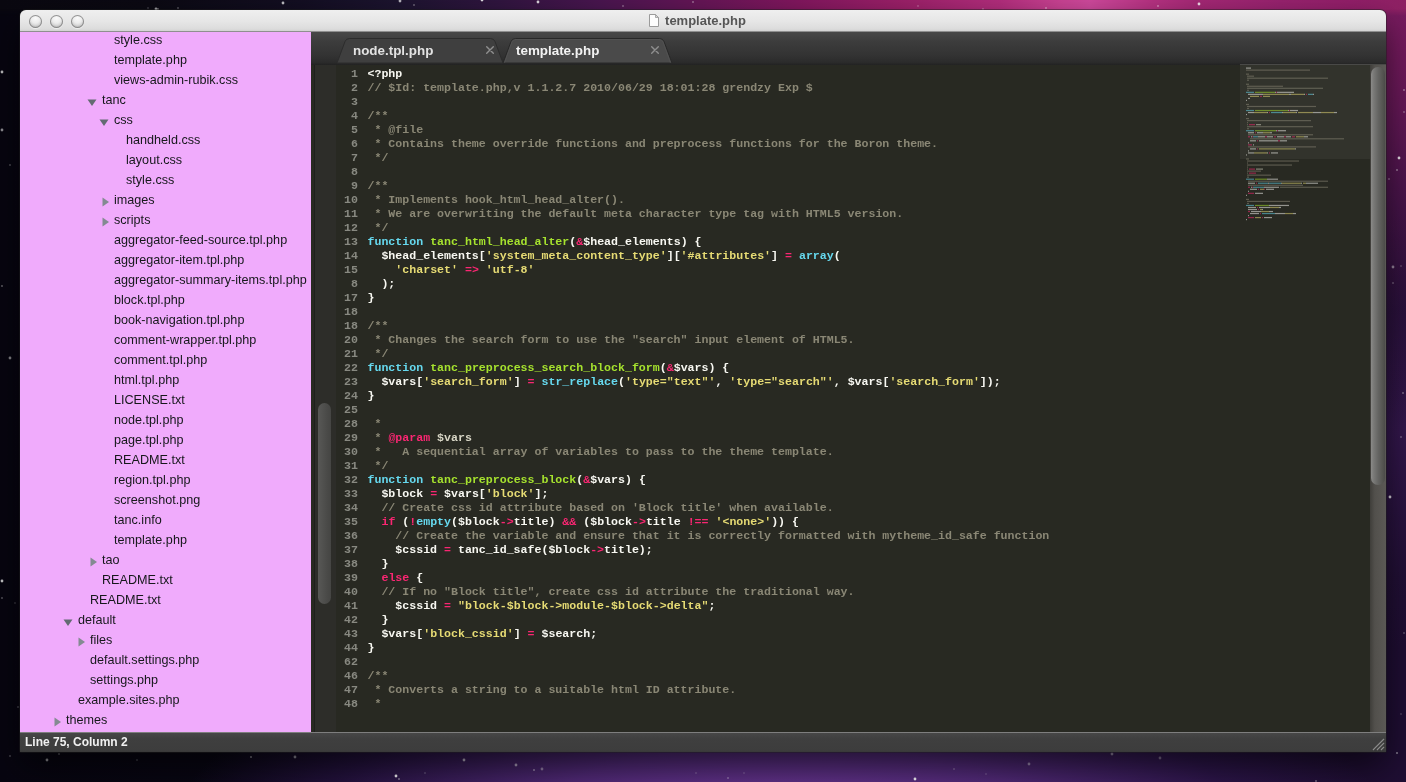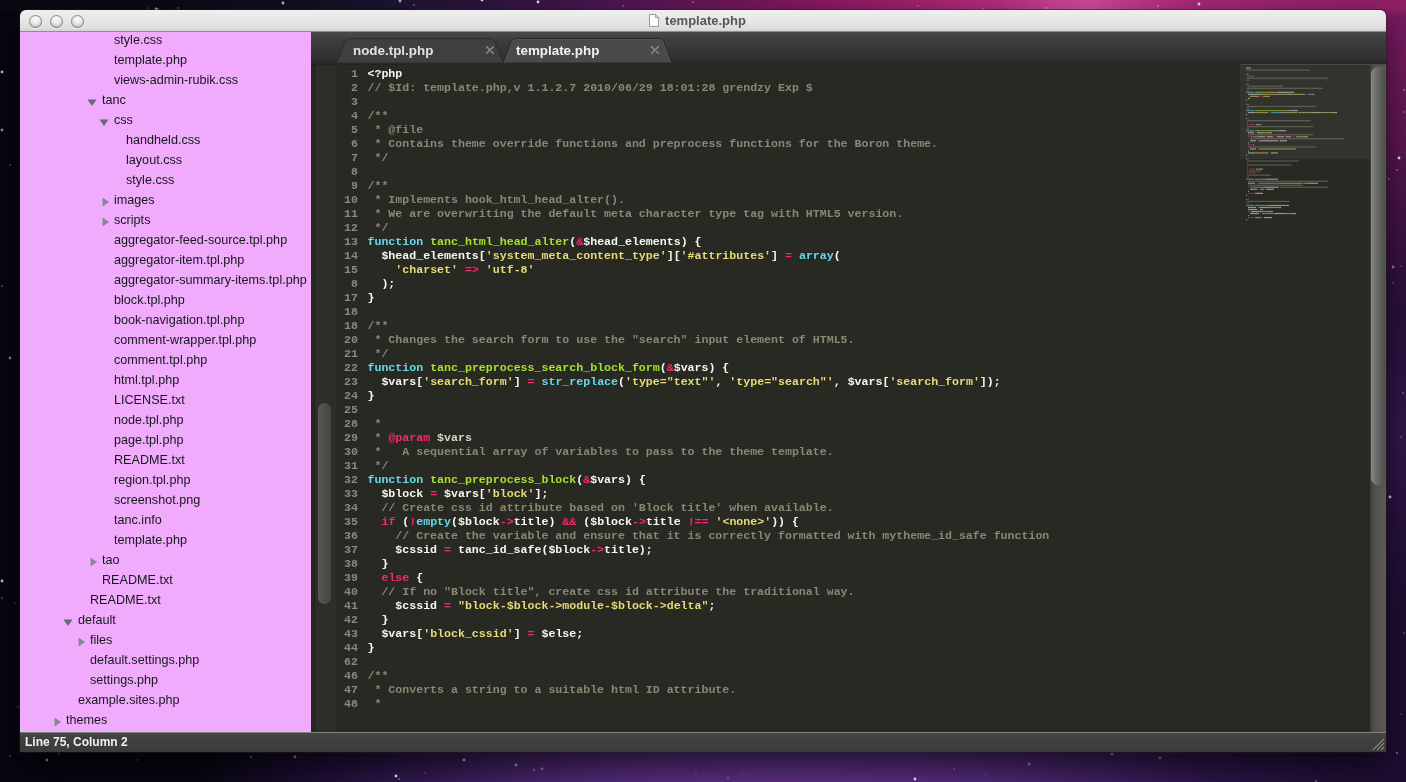--- a/index.html
+++ b/index.html
@@ -491,21 +491,21 @@
         <div class="ln"><b>33</b><span><i style="color:#f8f8f2">  $block </i><i style="color:#f92672">=</i><i style="color:#f8f8f2"> $vars[</i><i style="color:#e6db74">'block'</i><i style="color:#f8f8f2">];</i></span></div>
         <div class="ln"><b>34</b><span><i style="color:#8a8775">  // Create css id attribute based on 'Block title' when available.</i></span></div>
         <div class="ln"><b>35</b><span><i style="color:#f8f8f2">  </i><i style="color:#f92672">if</i><i style="color:#f8f8f2"> (</i><i style="color:#f92672">!</i><i style="color:#66d9ef">empty</i><i style="color:#f8f8f2">($block</i><i style="color:#f92672">-&gt;</i><i style="color:#f8f8f2">title) </i><i style="color:#f92672">&amp;&amp;</i><i style="color:#f8f8f2"> ($block</i><i style="color:#f92672">-&gt;</i><i style="color:#f8f8f2">title </i><i style="color:#f92672">!==</i><i style="color:#f8f8f2"> </i><i style="color:#e6db74">'&lt;none&gt;'</i><i style="color:#f8f8f2">)) {</i></span></div>
         <div class="ln"><b>36</b><span><i style="color:#8a8775">    // Create the variable and ensure that it is correctly formatted with mytheme_id_safe function</i></span></div>
         <div class="ln"><b>37</b><span><i style="color:#f8f8f2">    $cssid </i><i style="color:#f92672">=</i><i style="color:#f8f8f2"> tanc_id_safe($block</i><i style="color:#f92672">-&gt;</i><i style="color:#f8f8f2">title);</i></span></div>
         <div class="ln"><b>38</b><span><i style="color:#f8f8f2">  }</i></span></div>
         <div class="ln"><b>39</b><span><i style="color:#f8f8f2">  </i><i style="color:#f92672">else</i><i style="color:#f8f8f2"> {</i></span></div>
         <div class="ln"><b>40</b><span><i style="color:#8a8775">  // If no "Block title", create css id attribute the traditional way.</i></span></div>
         <div class="ln"><b>41</b><span><i style="color:#f8f8f2">    $cssid </i><i style="color:#f92672">=</i><i style="color:#f8f8f2"> </i><i style="color:#e6db74">"block-$block-&gt;module-$block-&gt;delta"</i><i style="color:#f8f8f2">;</i></span></div>
         <div class="ln"><b>42</b><span><i style="color:#f8f8f2">  }</i></span></div>
-        <div class="ln"><b>43</b><span><i style="color:#f8f8f2">  $vars[</i><i style="color:#e6db74">'block_cssid'</i><i style="color:#f8f8f2">] </i><i style="color:#f92672">=</i><i style="color:#f8f8f2"> $else;</i></span></div>
+        <div class="ln"><b>43</b><span><i style="color:#f8f8f2">  $vars[</i><i style="color:#e6db74">'block_cssid'</i><i style="color:#f8f8f2">] </i><i style="color:#f92672">=</i><i style="color:#f8f8f2"> $search;</i></span></div>
         <div class="ln"><b>44</b><span><i style="color:#f8f8f2">}</i></span></div>
         <div class="ln"><b>62</b><span></span></div>
         <div class="ln"><b>46</b><span><i style="color:#8a8775">/**</i></span></div>
         <div class="ln"><b>47</b><span><i style="color:#8a8775"> * Converts a string to a suitable html ID attribute.</i></span></div>
         <div class="ln"><b>48</b><span><i style="color:#8a8775"> *</i></span></div>
   </div>
  </div>
  <div id="sstrip">
       <div id="sthumb"></div>
     </div>

